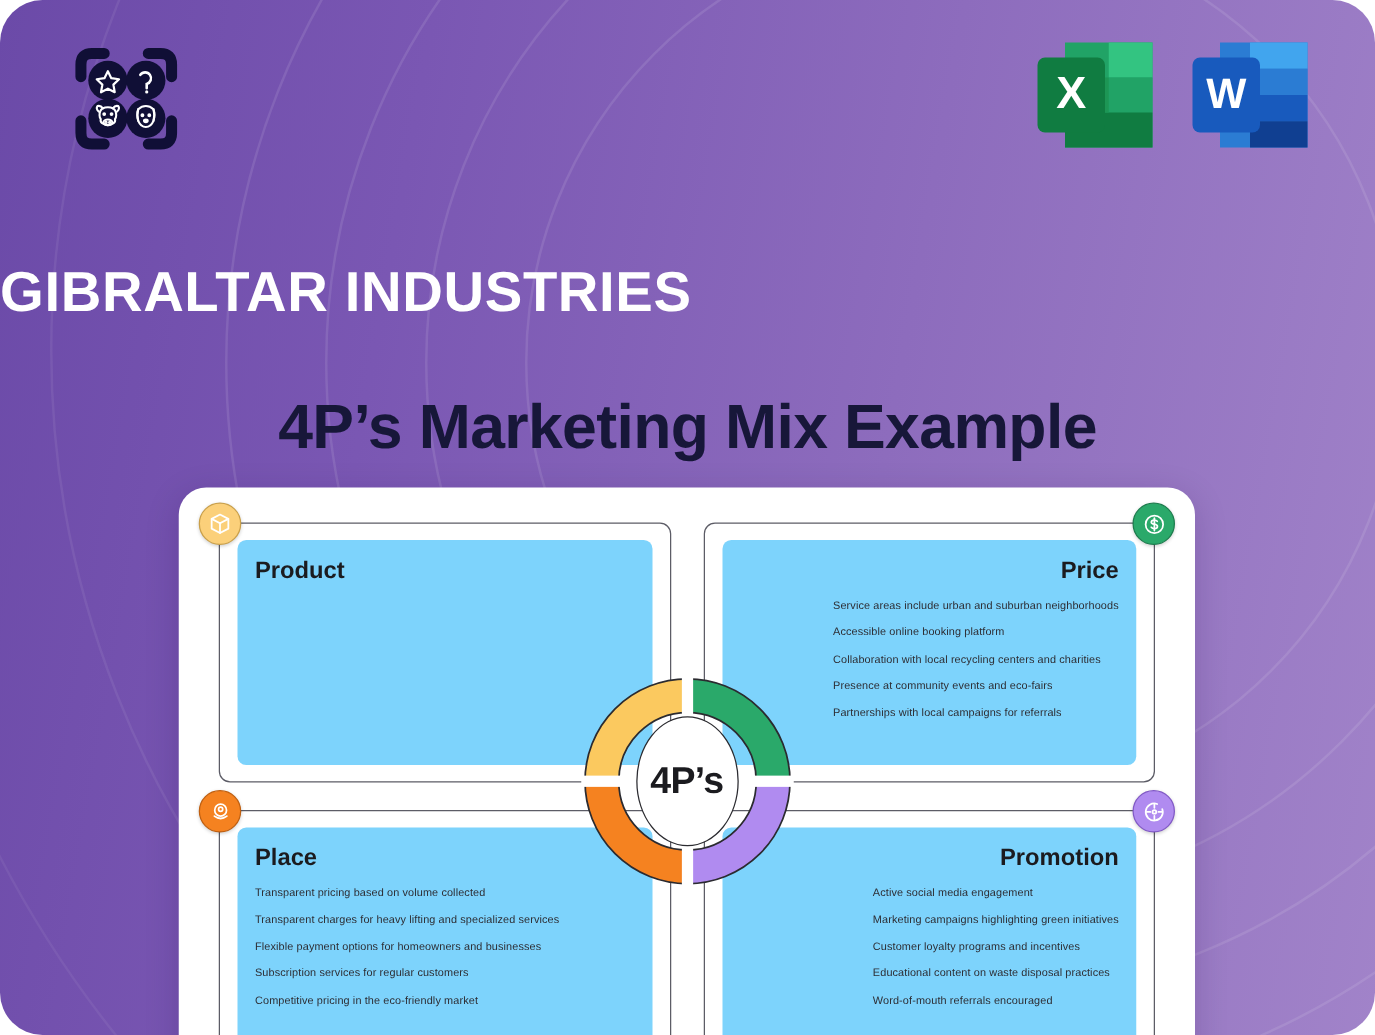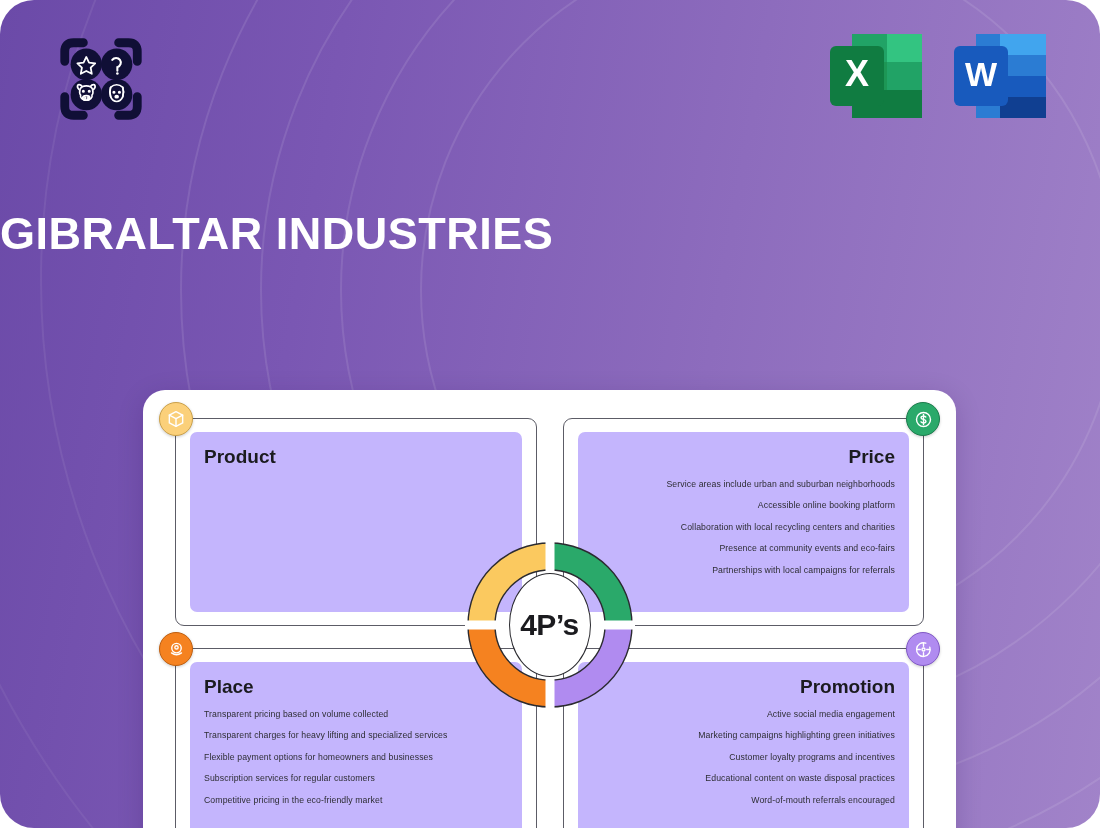--- a/index.html
+++ b/index.html
@@ -89,27 +89,27 @@
 
   .quad {
     position: relative;
     border: 1.3px solid #5c5c66;
     border-radius: 9px;
     background: #ffffff;
   }
   .quad-inner {
     position: absolute;
     left: 14px; right: 14px; top: 13px; bottom: 13px;
-    background: #c4b5fd;
+    background: #7dd3fc;
     border-radius: 7px;
     padding: 14px 14px 10px 14px;
     display: flex; flex-direction: column;
   }
   .quad.left .quad-inner  { text-align: left;  align-items: flex-start; }
-  .quad.right .quad-inner { text-align: right; align-items: flex-end; }
+  .quad.right .quad-inner { align-items: flex-end; }
 
   .quad-title {
     font-size: 19px;
     font-weight: bold;
     color: #1b1b1f;
     margin-bottom: 11px;
     font-family: "Liberation Sans", sans-serif;
   }
   .quad-list { list-style: none; }
   .quad-list li {
@@ -246,20 +246,21 @@
         <rect x="50" y="27" width="46" height="21" fill="#2b7cd3"></rect>
         <rect x="50" y="48" width="46" height="21" fill="#185abd"></rect>
         <rect x="50" y="69" width="46" height="21" fill="#103f91"></rect>
         <rect x="4" y="18" width="54" height="60" rx="6" fill="#185abd"></rect>
         <text x="31" y="58" font-family="'Liberation Sans',sans-serif" font-size="34" font-weight="bold" fill="#ffffff" text-anchor="middle">W</text>
       </svg>
     </div>
   </div>
 
   <div id="company-name">GIBRALTAR INDUSTRIES</div>
+  <div id="deck-title">4P’s Marketing Mix Example</div>
 
   <div id="matrix-card">
     <div class="quad-grid">
 
       <div class="quad left">
         <div class="quad-icon tl" style="background:#fbd07a;border-color:#caa04a;">
           <svg viewBox="0 0 24 24" width="20" height="20" fill="none" stroke="#ffffff" stroke-width="1.7" stroke-linejoin="round" stroke-linecap="round">
             <path d="M12 3.2 L20 7.3 L20 16.7 L12 20.8 L4 16.7 L4 7.3 Z"></path>
             <path d="M4 7.3 L12 11.6 L20 7.3"></path>
             <path d="M12 11.6 L12 20.8"></path>

